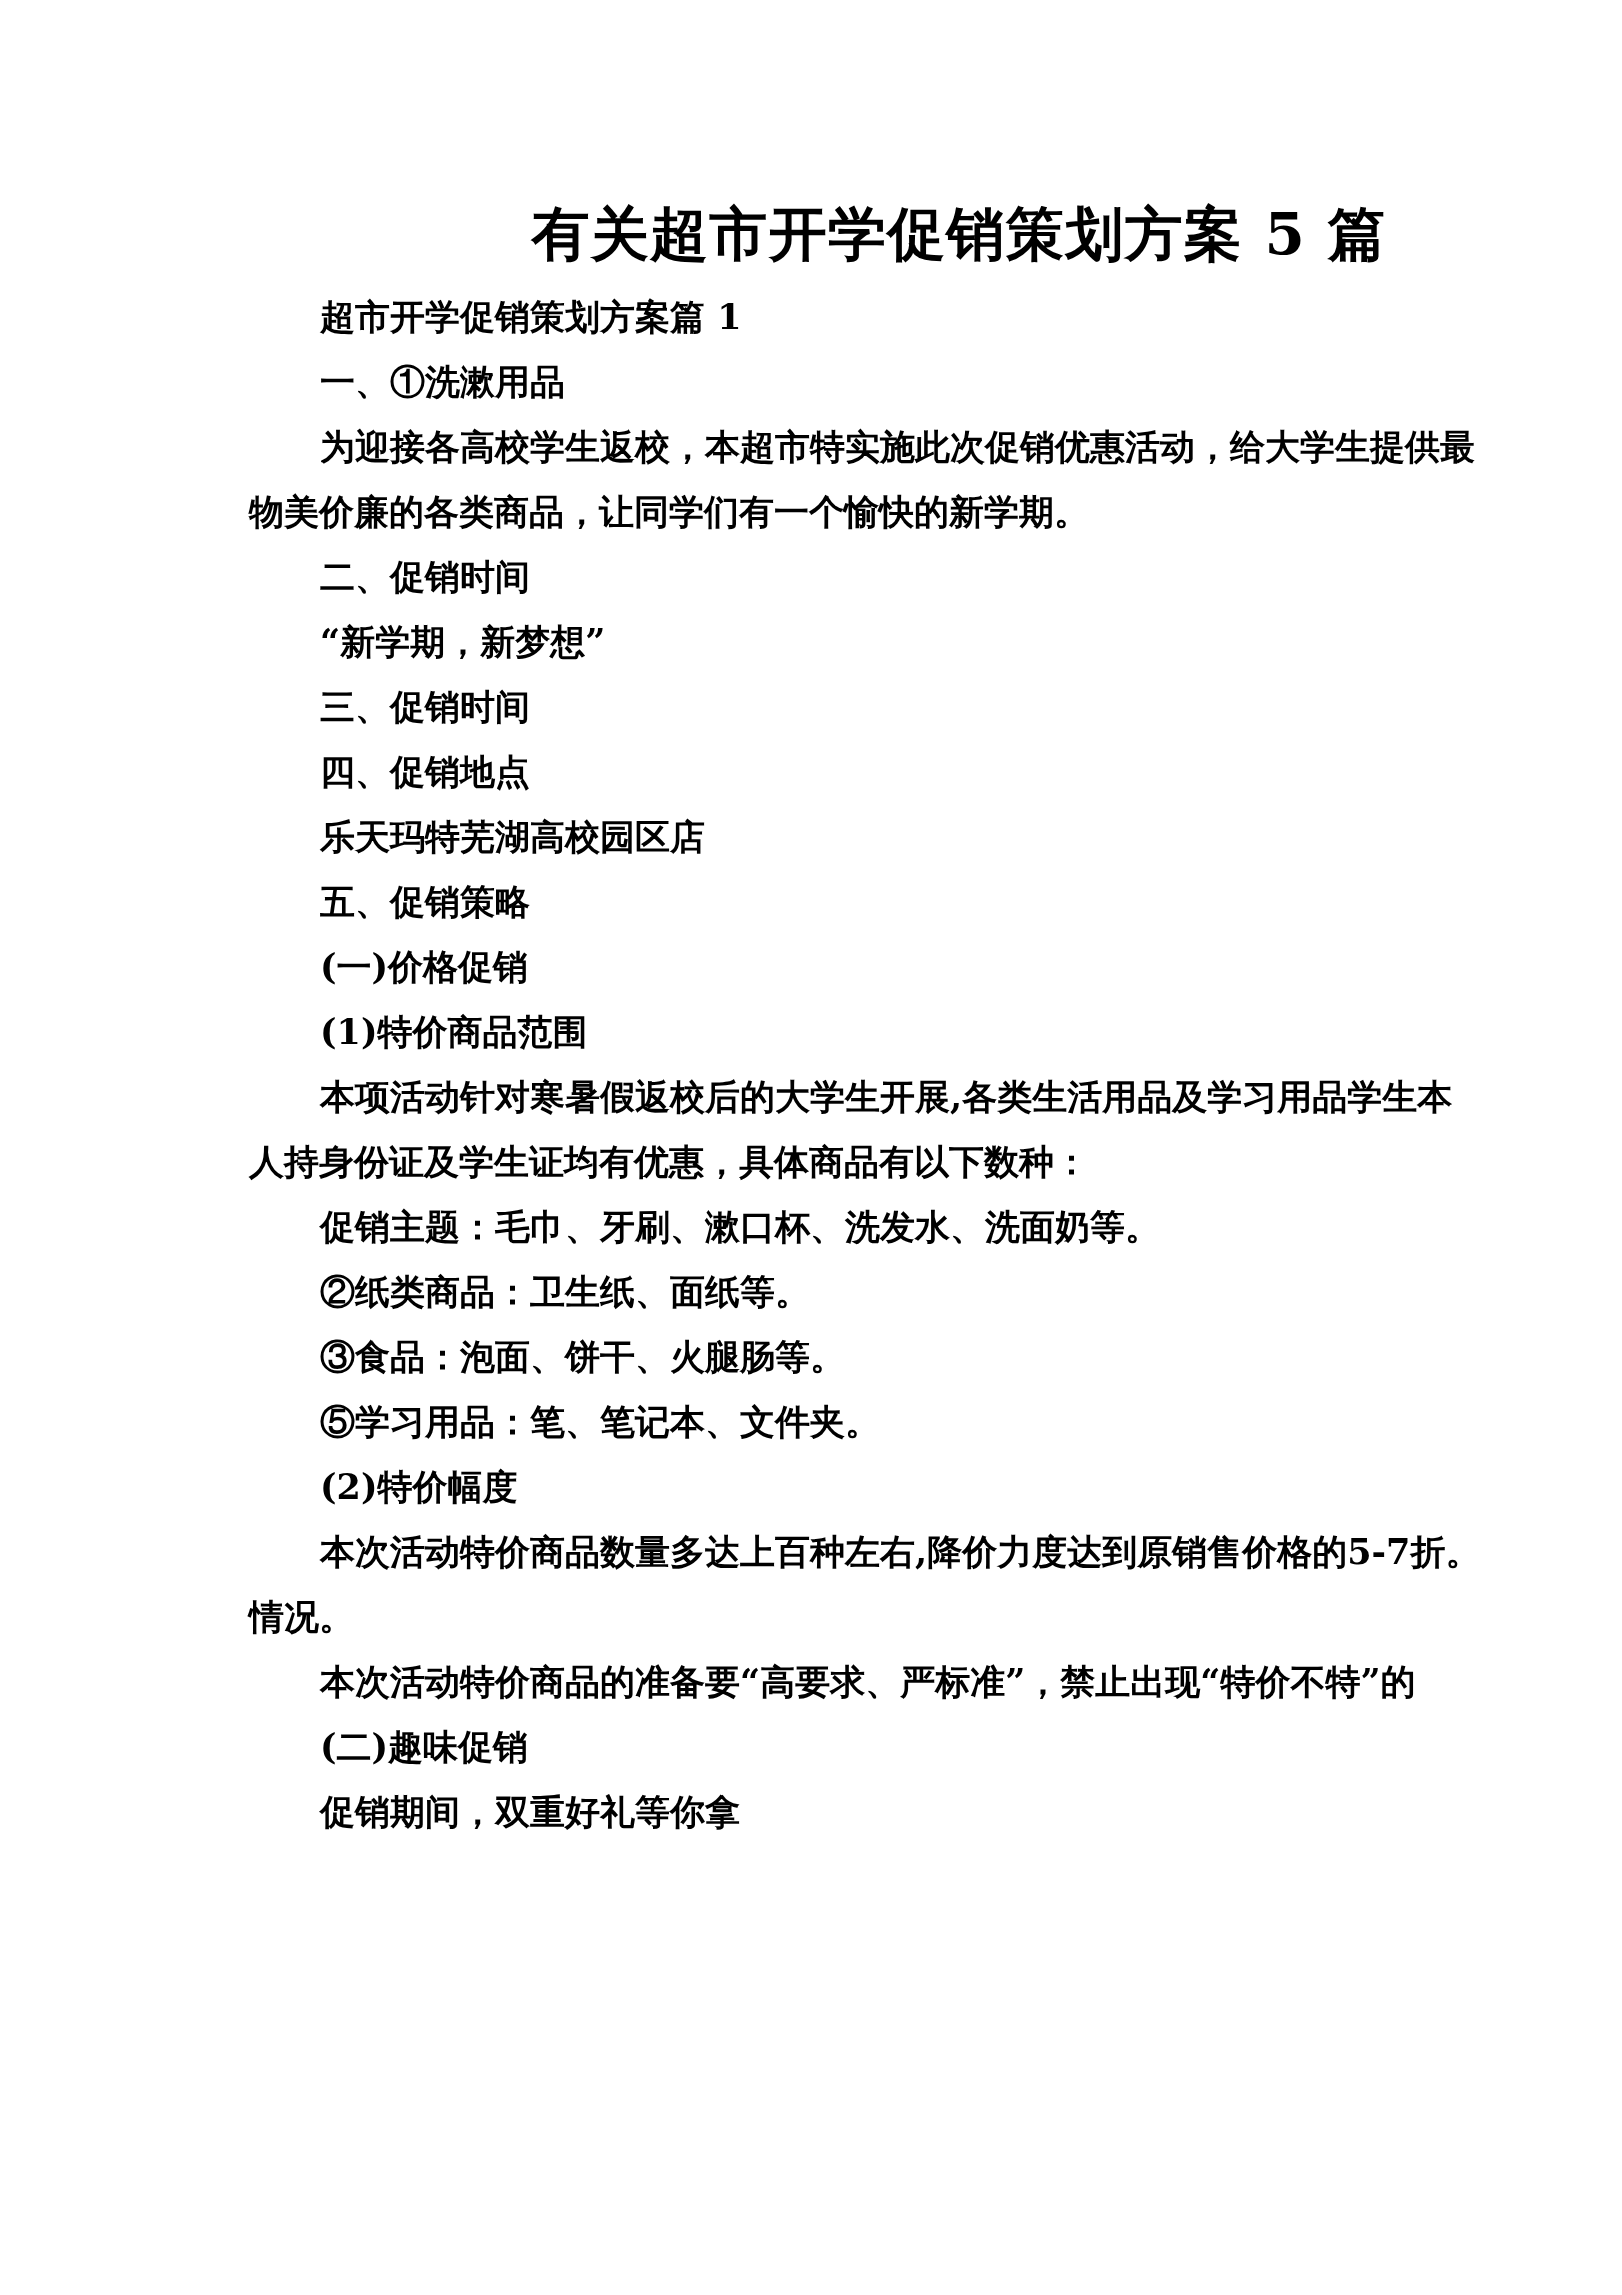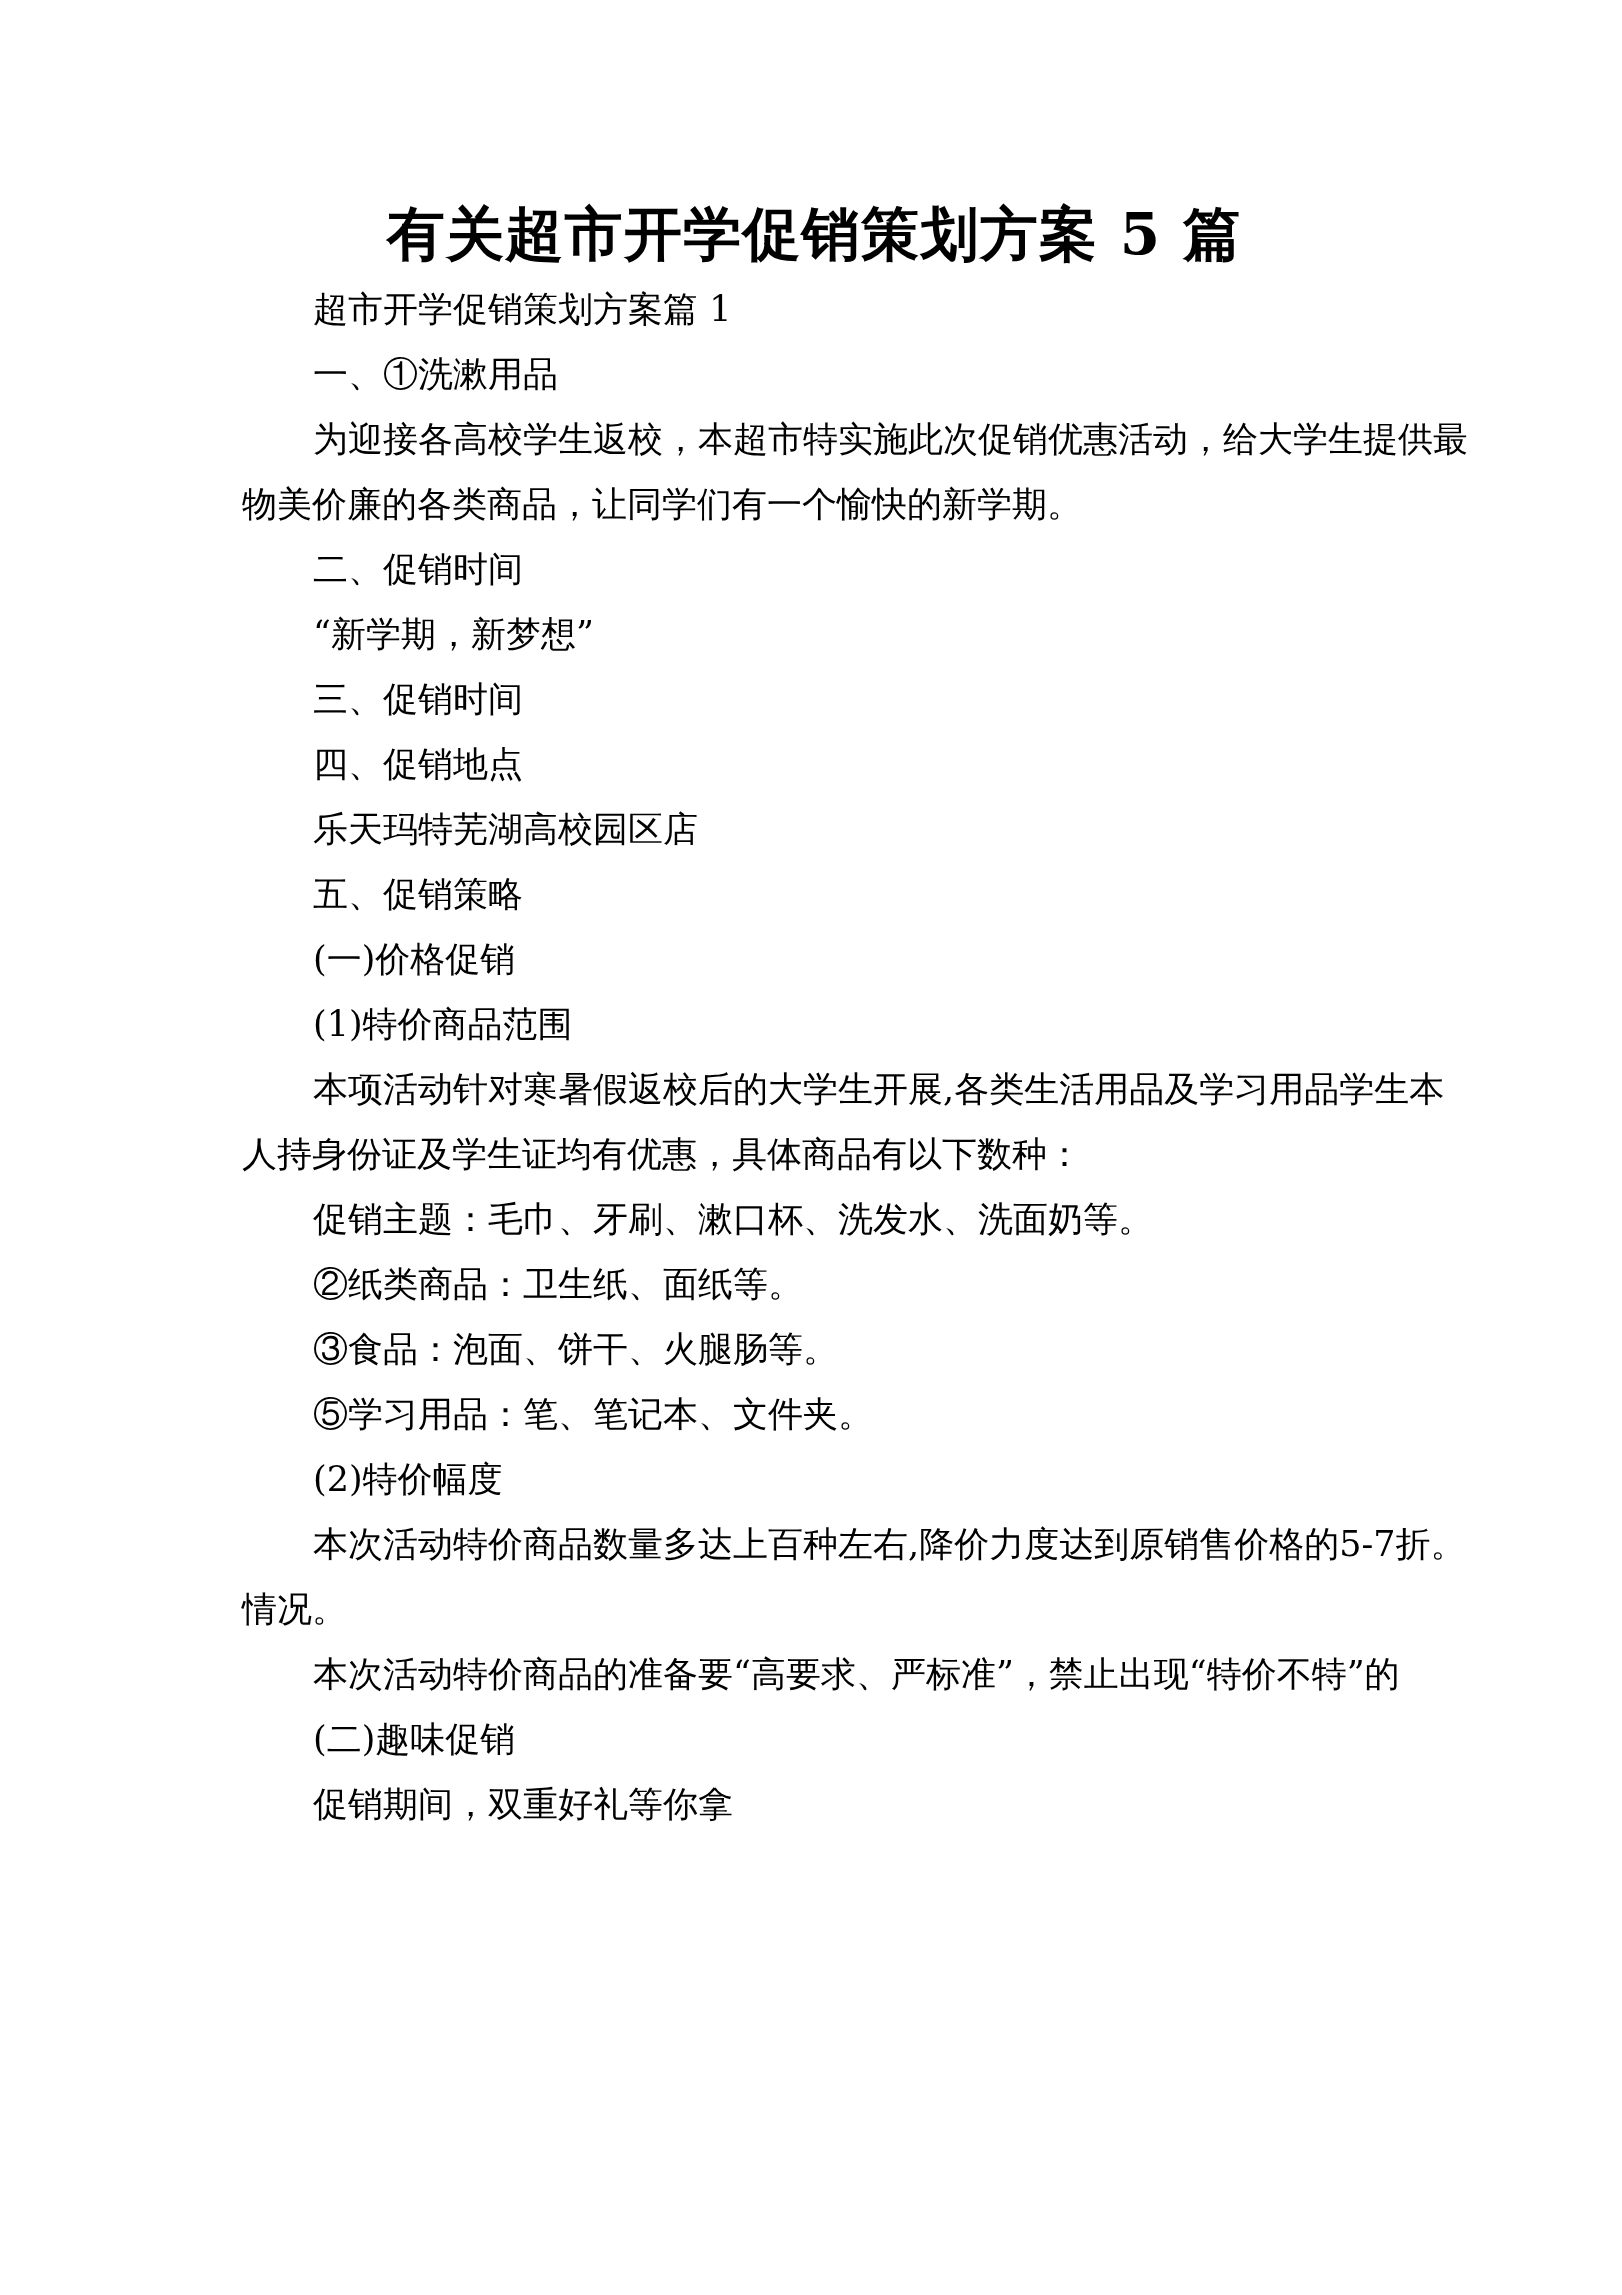--- a/index.html
+++ b/index.html
@@ -16,26 +16,27 @@
     box-sizing: border-box;
     padding: 192px 236px 0 242px;
     font-family: "DejaVu Serif", "Liberation Serif", serif;
     overflow: hidden;
   }
   .doc-title {
     margin: 0;
     font-size: 58px;
     font-weight: 700;
     line-height: 85px;
-    text-align: center;
+    text-align: right;
     white-space: pre;
     letter-spacing: 1.3px;
   }
   .body-text {
-    margin: 0;
+    margin: 7px;
+    font-weight: bold;
   }
   .line {
     font-size: 35px;
     line-height: 65px;
     white-space: pre;
     letter-spacing: 0;
   }
   .line.indent {
     padding-left: 71px;
   }

